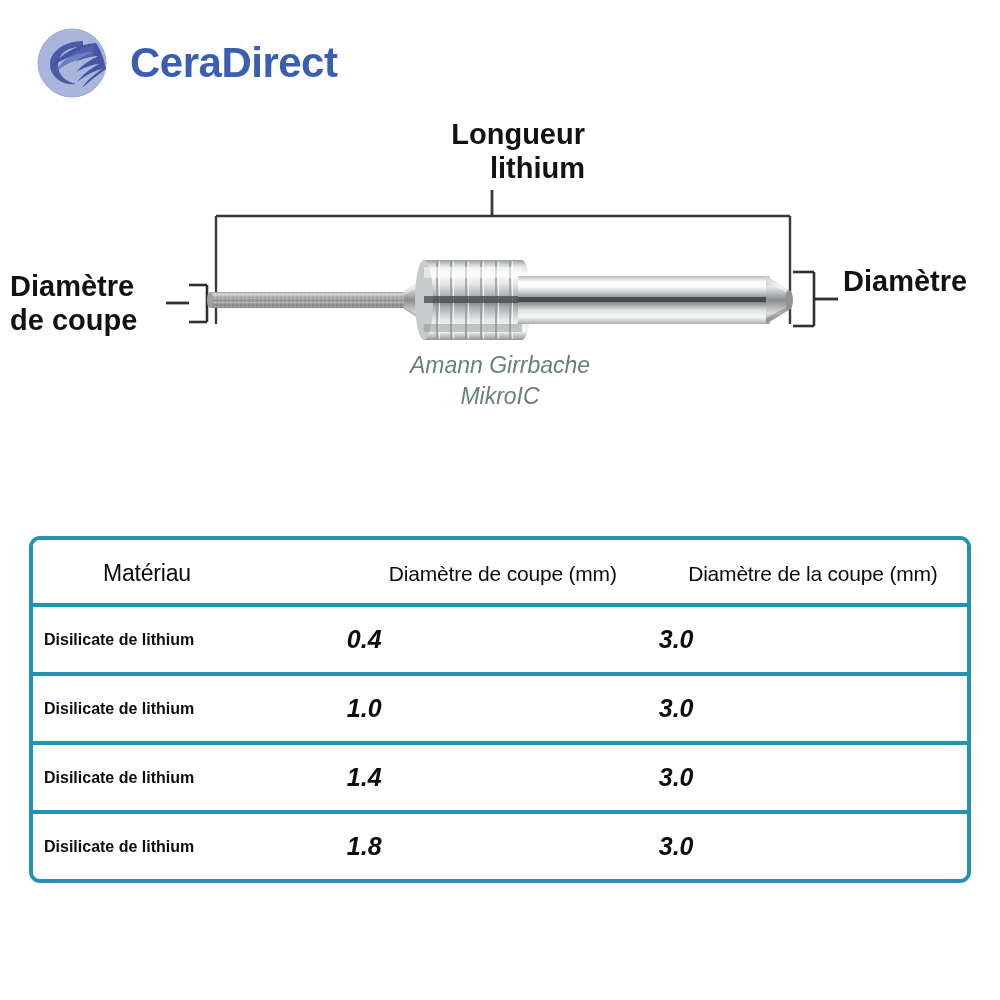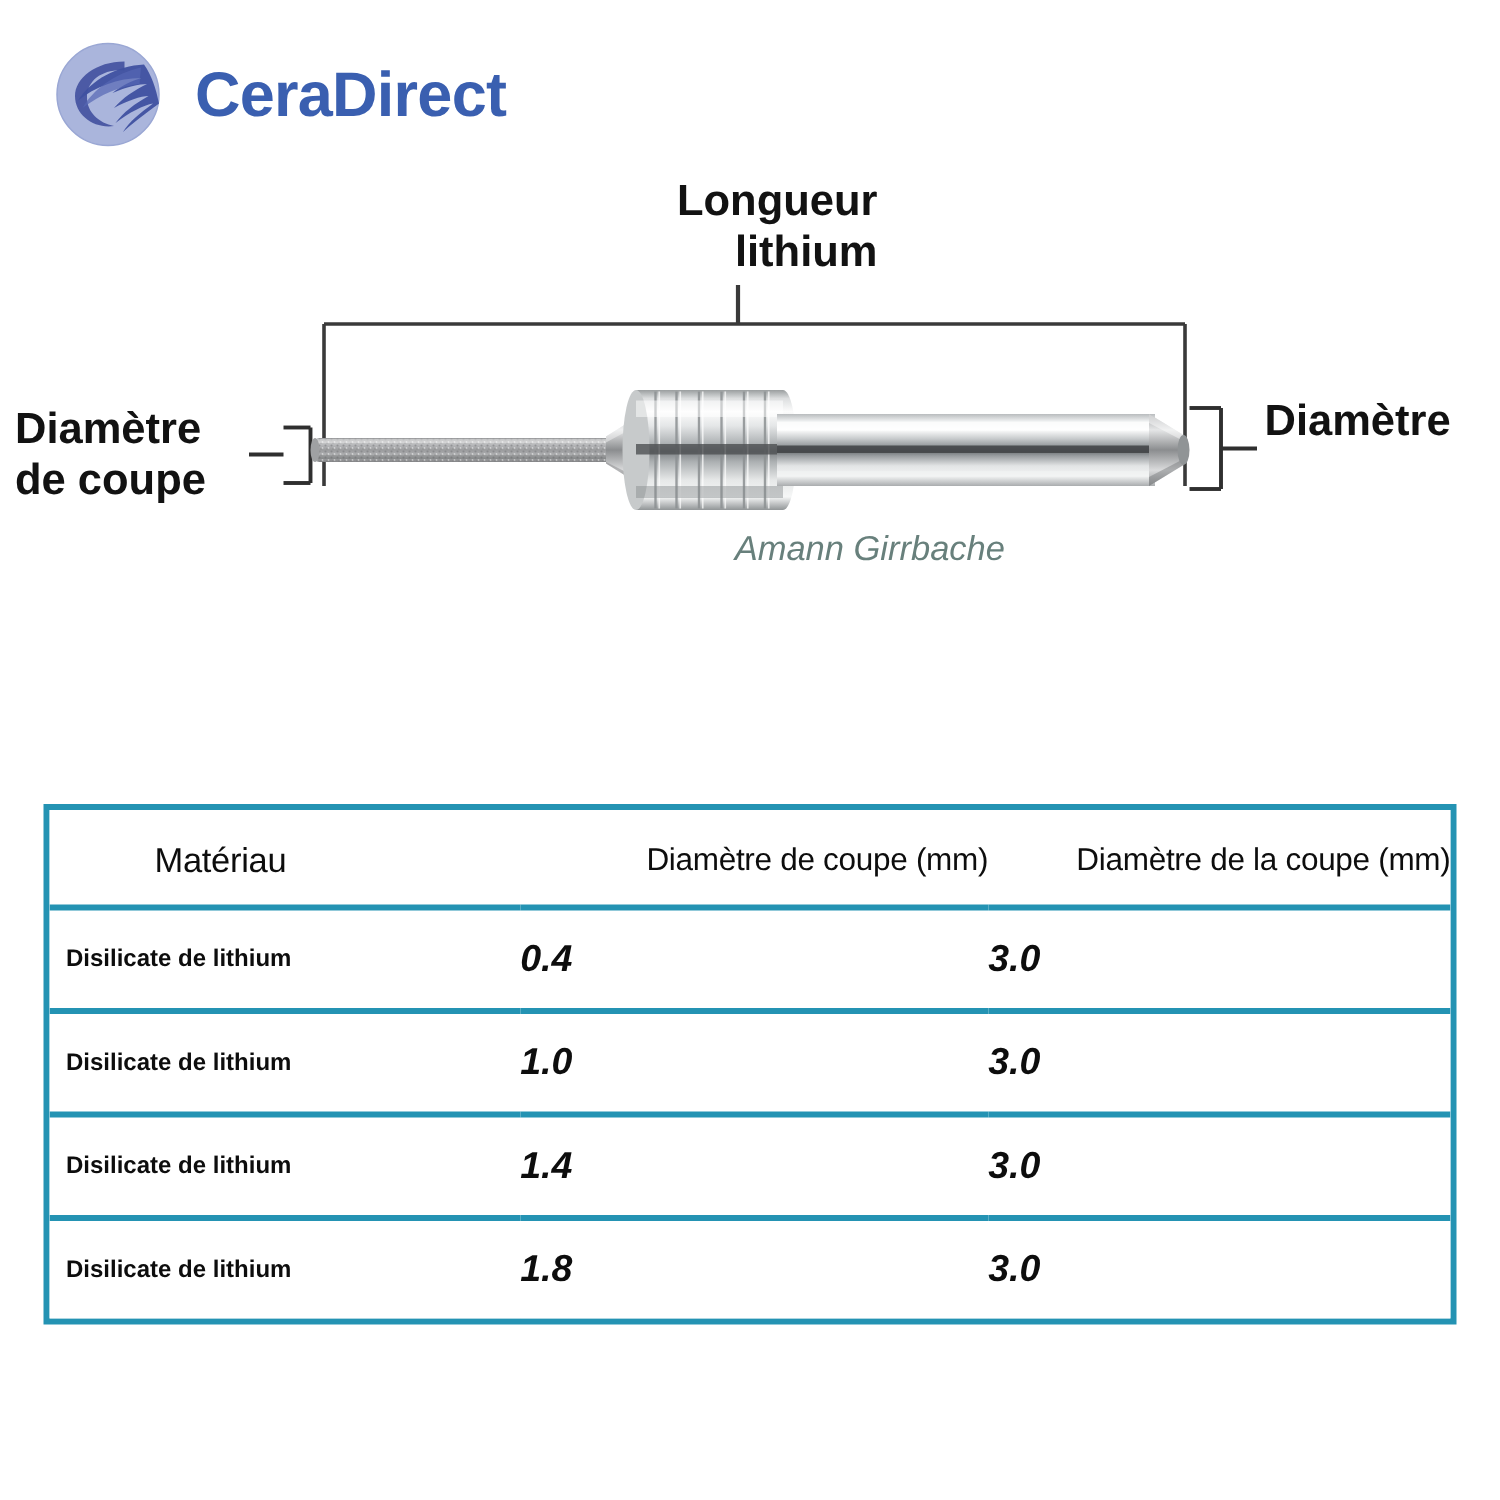--- a/index.html
+++ b/index.html
@@ -26,37 +26,37 @@
     position: absolute; font-size: 29px; font-weight: bold; color: #121212;
     line-height: 1.16; white-space: nowrap;
   }
   #label-total { left: 395px; top: 18px; text-align: right; width: 190px; }
   #label-cut   { left: 10px;  top: 170px; text-align: left; }
   #label-shank { left: 843px; top: 165px; text-align: left; }
 
   #bur-svg { position: absolute; left: 0; top: 0; }
 
   .caption {
-    position: absolute; left: 330px; top: 250px; width: 340px; text-align: right;
+    position: absolute; left: 330px; top: 250px; width: 340px; text-align: center;
     font-size: 23px; font-style: italic; color: #68807c; line-height: 1.36;
     white-space: nowrap;
   }
 
   
   #spec-table {
     position: absolute; left: 29px; top: 536px; width: 942px;
-    border: 4px solid #2493b3; border-radius: 0;
+    border: 4px solid #2493b3; border-radius: 11px;
     border-collapse: separate; background: #fff; overflow: hidden;
   }
   #spec-table table { width: 100%; border-collapse: collapse; }
   #spec-table th, #spec-table td { background: #fff; }
 
   .th-cell {
     font-size: 21px; font-weight: normal; color: #0d0d0d;
-    padding: 20px 0 16px 0; text-align: right; letter-spacing: -0.2px;
+    padding: 20px 0 16px 0; text-align: center; letter-spacing: -0.2px;
   }
   .th-cell.material { text-align: left; padding-left: 70px; font-size: 23px; }
 
   .row-sep td { border-top: 4px solid #2493b3; }
 
   .td-material {
     font-size: 16px; font-weight: bold; color: #0d0d0d;
     padding: 18px 0 18px 11px; text-align: left; white-space: nowrap;
   }
   .td-num {
@@ -218,20 +218,21 @@
 
         <path d="M766 176 L789 190 L789 210 L766 224 Z" fill="url(#taper)"></path>
         <path d="M766 176 L789 190 L789 194 L766 182 Z" fill="#ffffff" opacity="0.45"></path>
         <path d="M766 218 L789 206 L789 210 L766 224 Z" fill="#6a6c6e" opacity="0.4"></path>
         <ellipse cx="789" cy="200" rx="4" ry="10" fill="#909496"></ellipse>
       </g>
     </svg>
 
     <div class="caption">
       <div>Amann Girrbache</div>
+      <div>MikroIC</div>
     </div>
   </div>
 
   <div id="spec-table">
     <table>
       <colgroup>
         <col class="col-mat">
           <col class="col-cut">
           <col class="col-shank">
       </colgroup>

